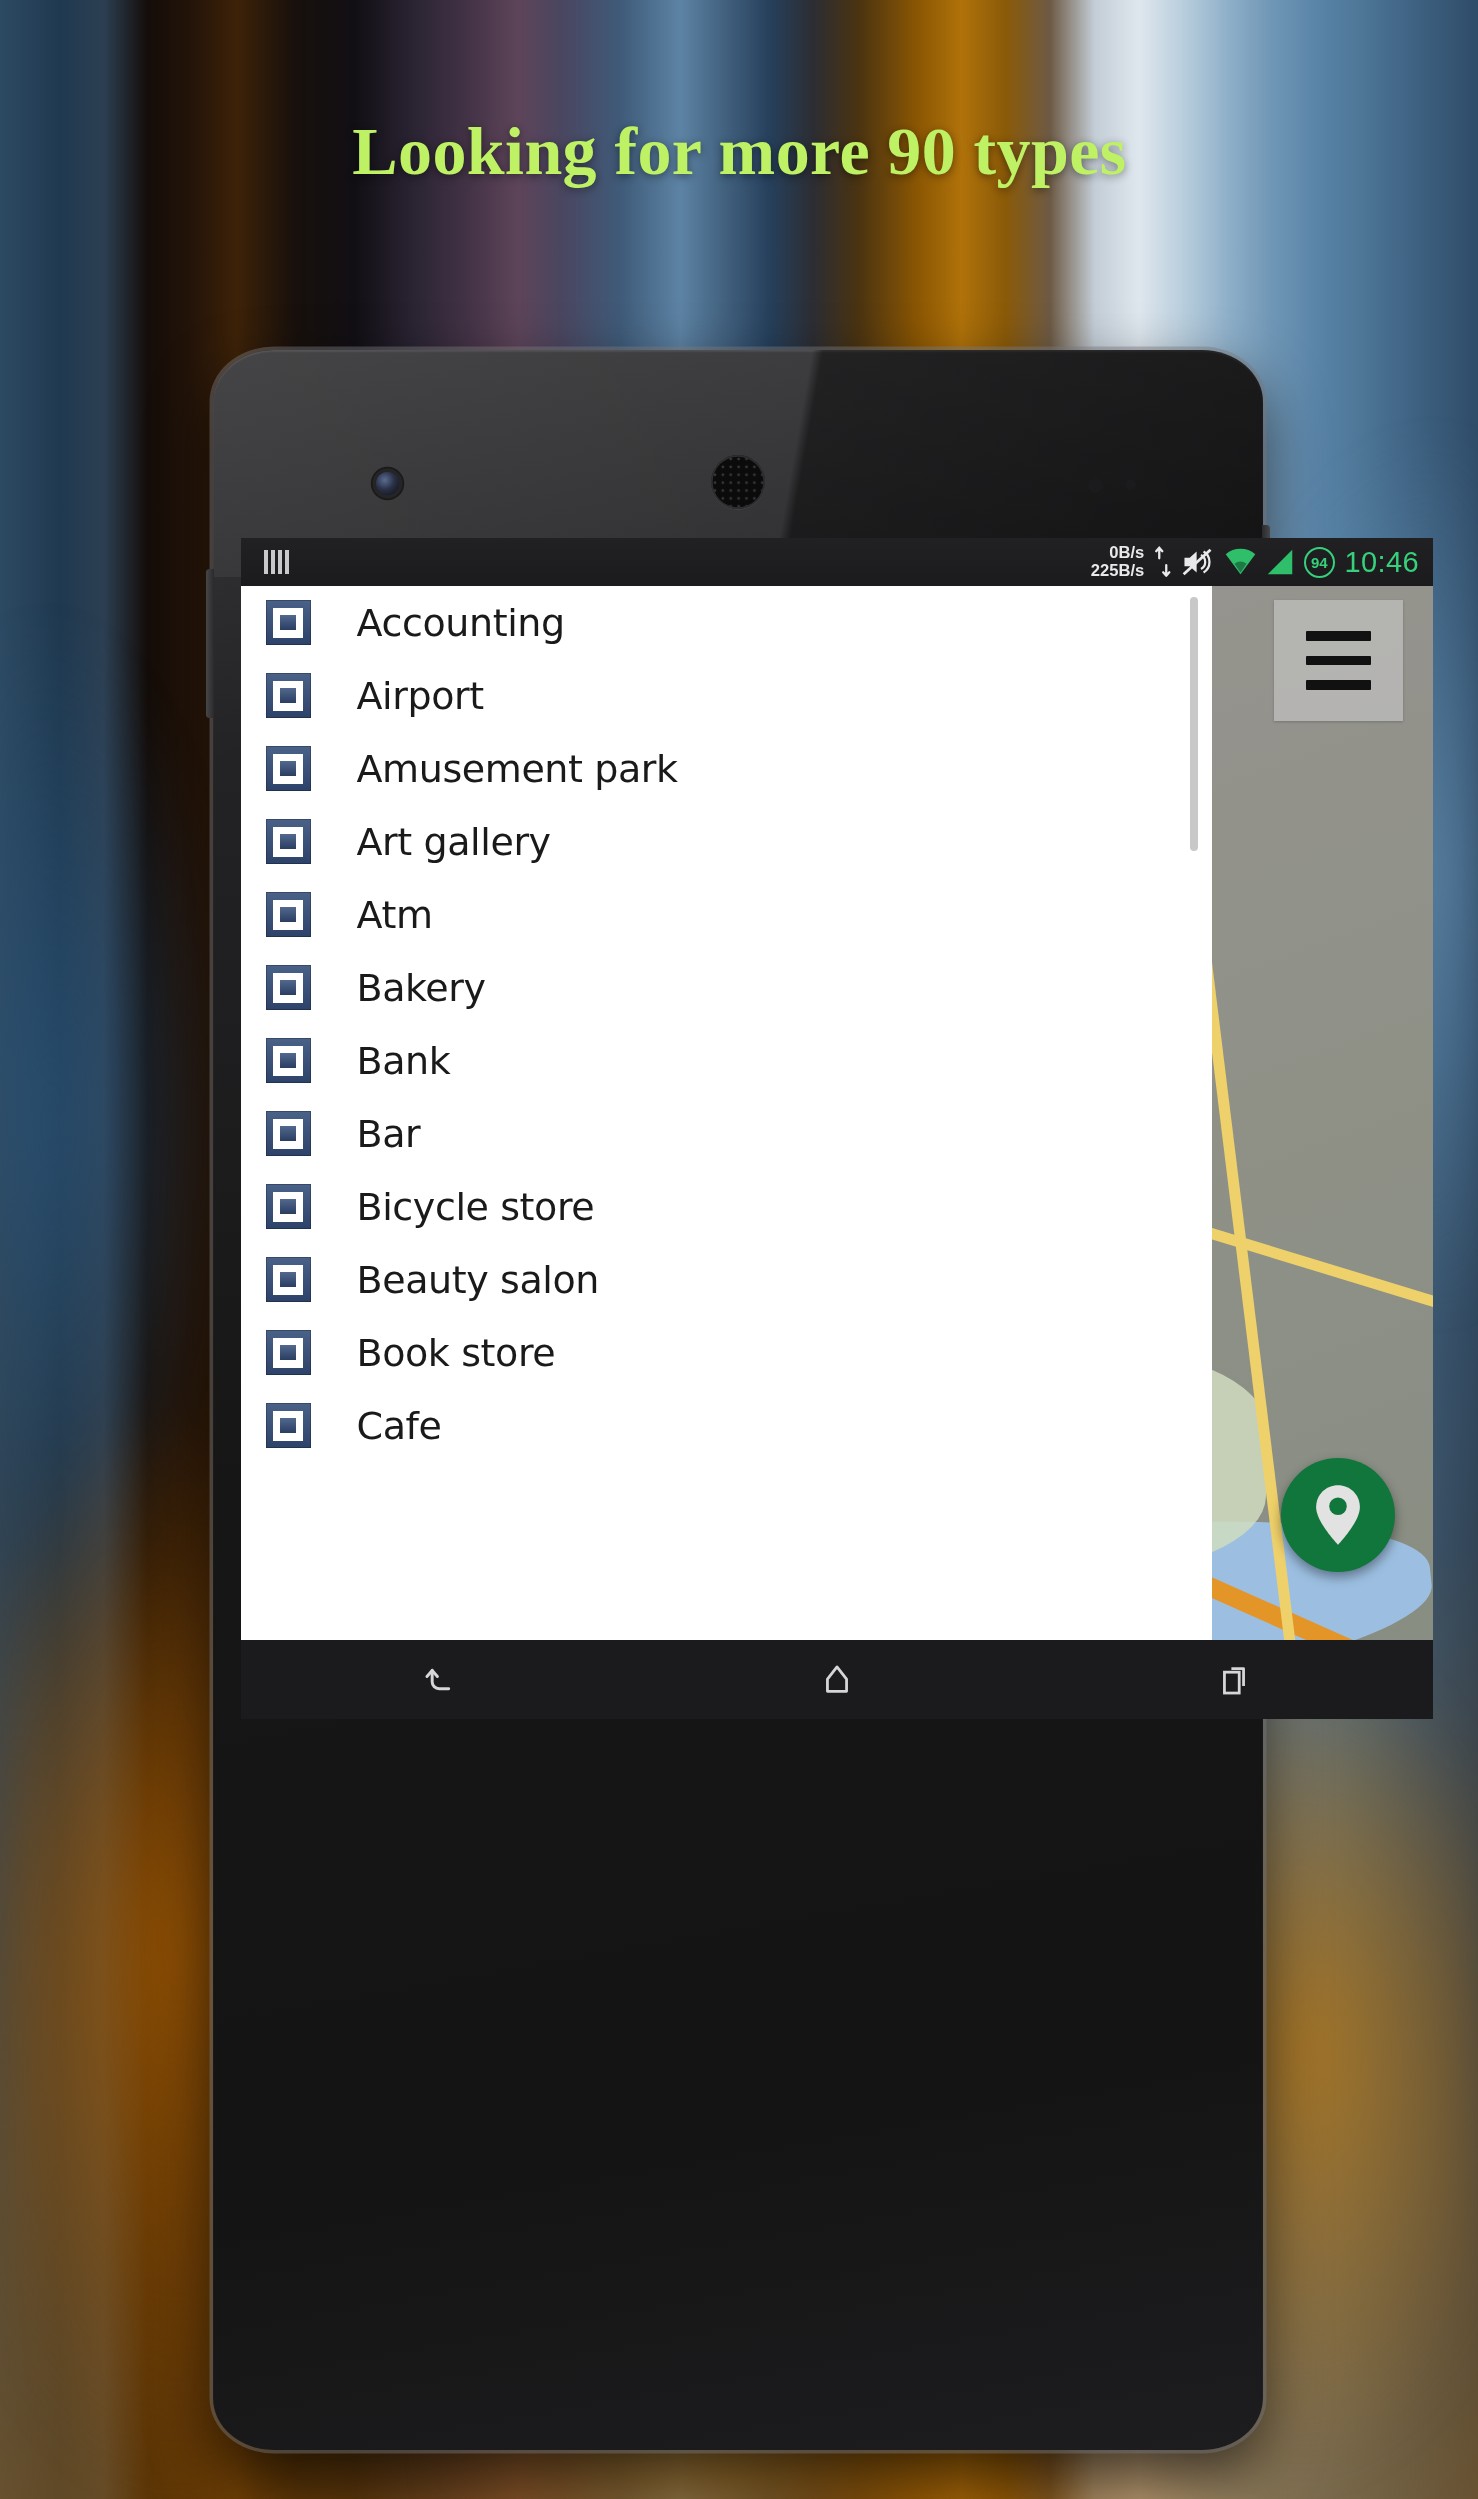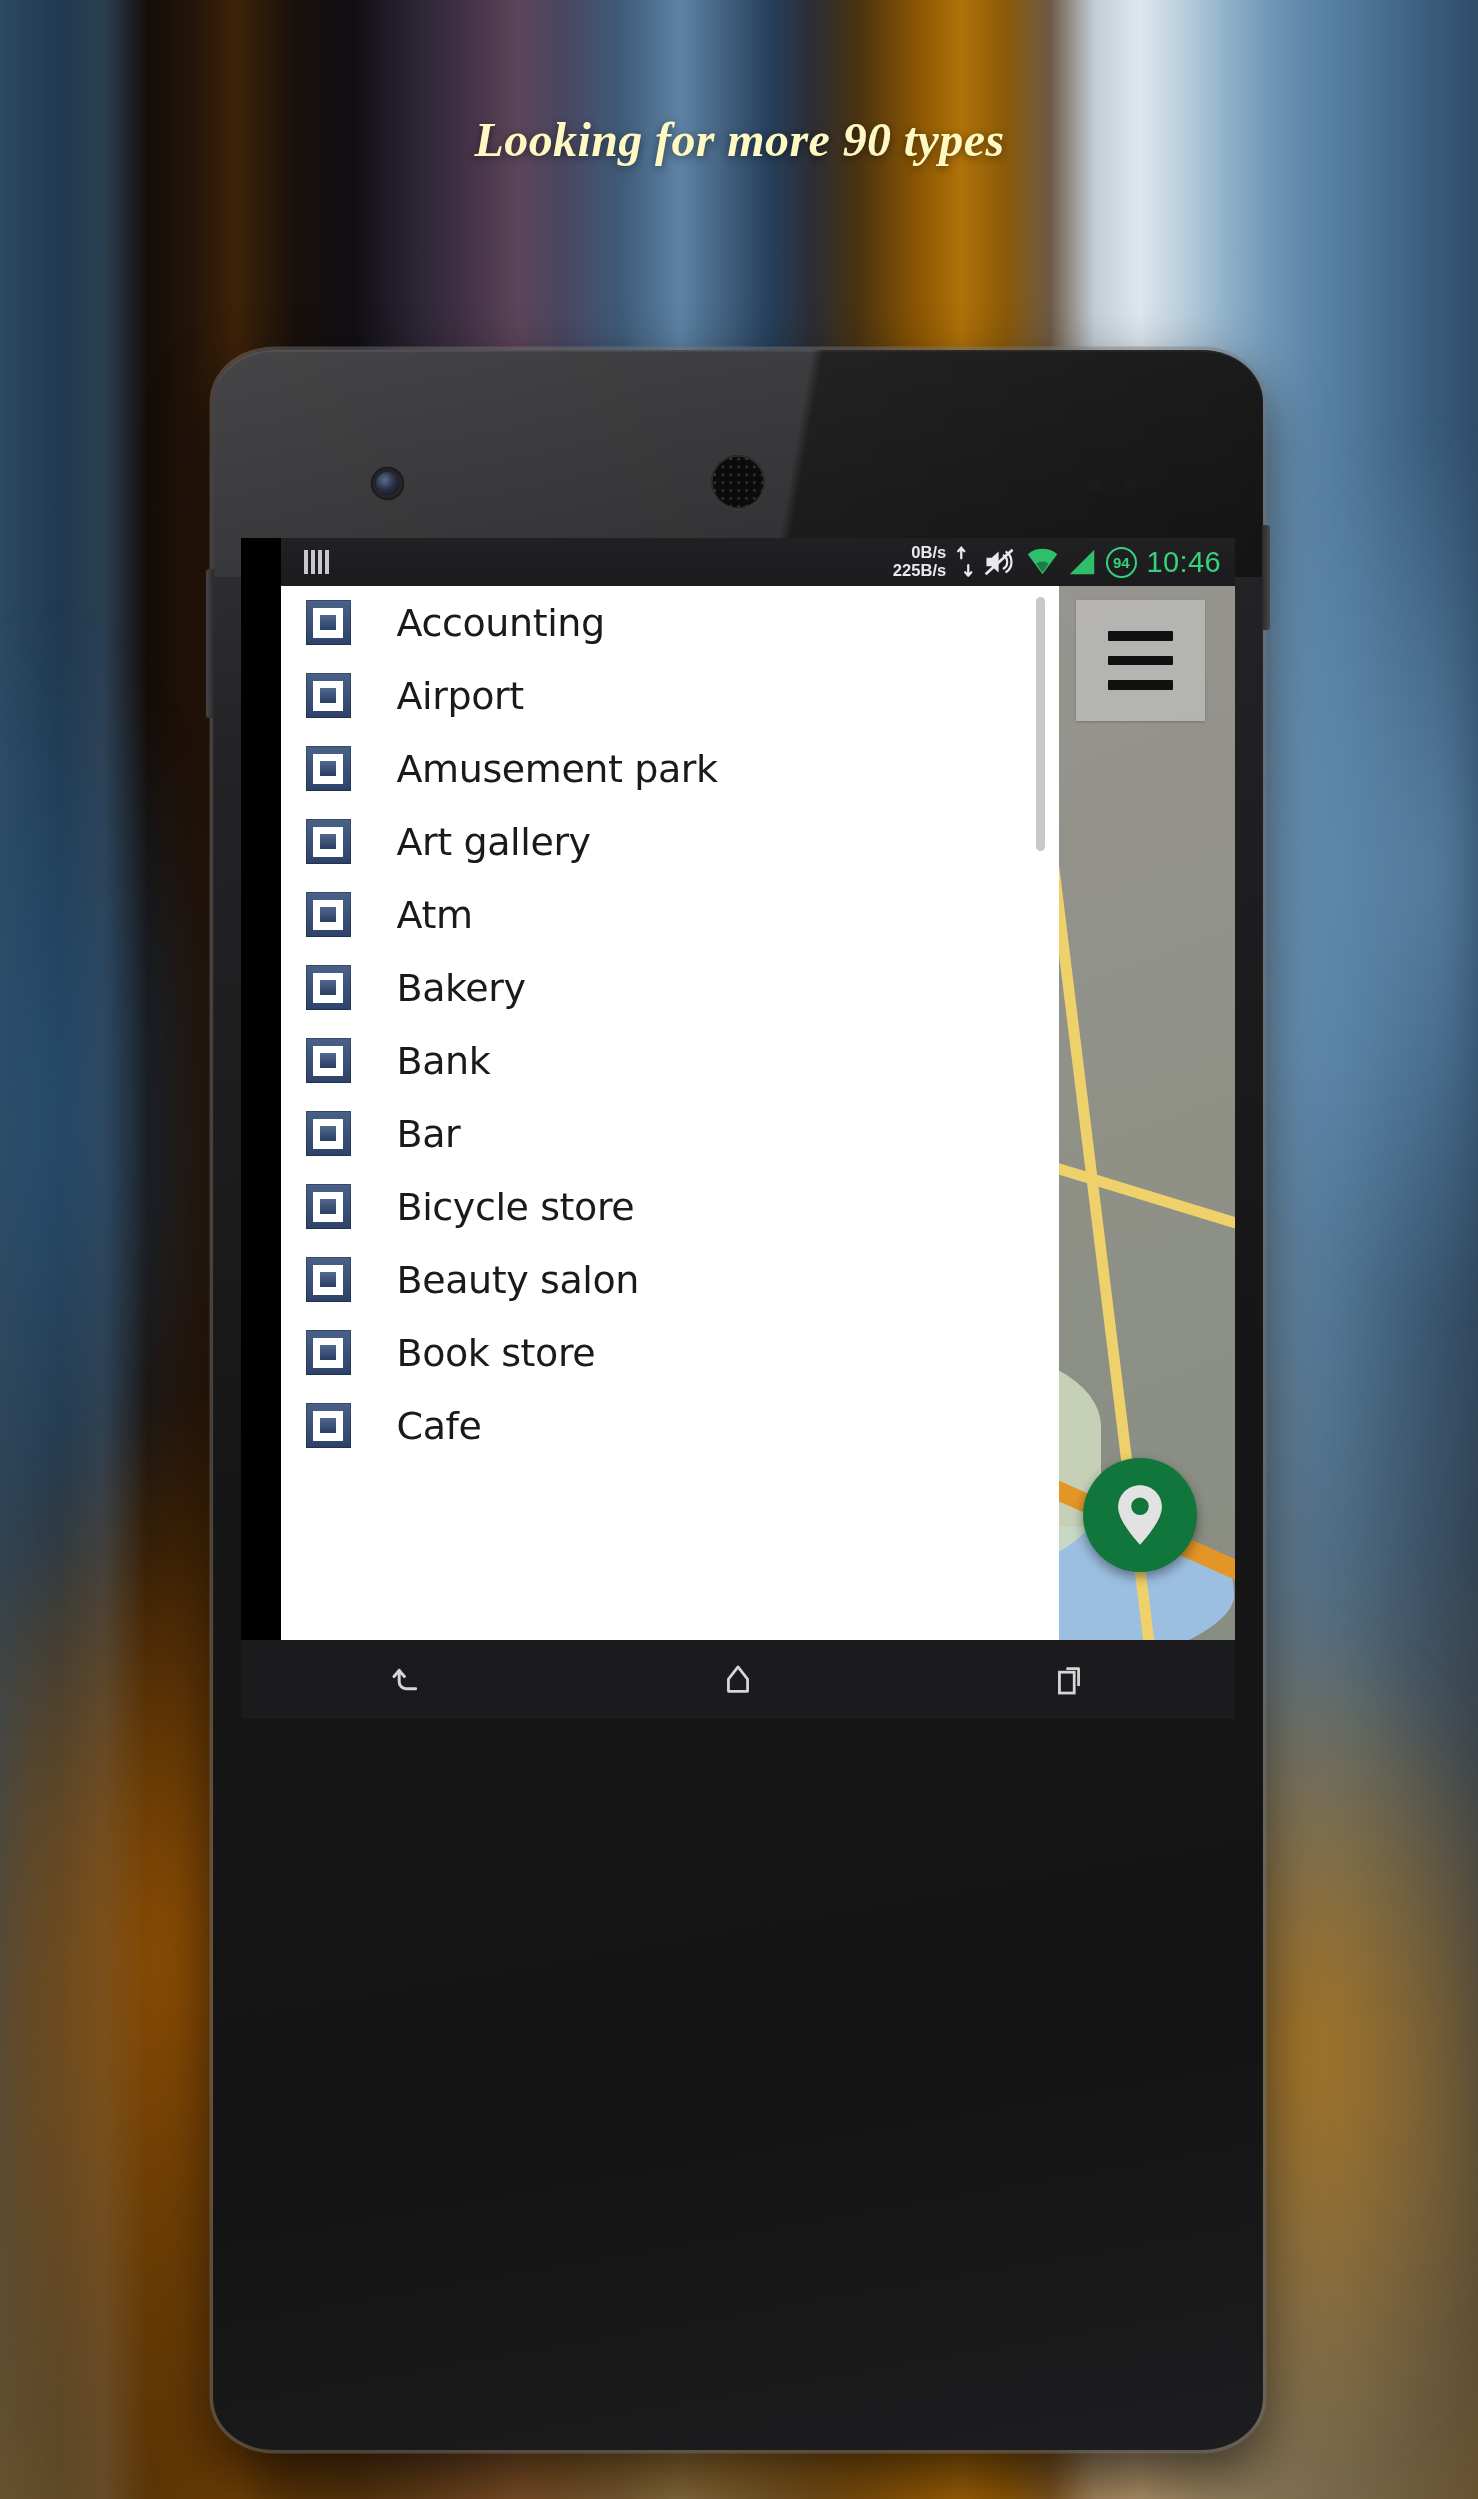--- a/index.html
+++ b/index.html
@@ -68,26 +68,25 @@
     filter:blur(23px);
   }
 
   
   #headline {
     position:absolute;
     left:0; right:0; top:112px;
     text-align:center;
     font-family:"Liberation Serif", serif;
     font-weight:bold;
-    font-size:48px;
+    font-size:68px;
     letter-spacing:0.4px;
-    color:#fef9c3;
+    color:#bef264;
     text-shadow:0 1.7px 8.7px rgba(0,0,0,0.45);
     z-index:10;
-    font-style:italic;
   }
 
   
   #phone {
     position:absolute;
     left:213px; top:350px;
     width:1050px; height:2100px;
     z-index:5;
   }
   .phone-body {
@@ -137,24 +136,23 @@
   .power-key {
     position:absolute; right:-7px; top:175px;
     width:7.9px; height:105px; border-radius:0 3.5px 3.5px 0;
     background:linear-gradient(to left,#47474a,#2a2a2c);
   }
 
   
   #screen {
     position:absolute;
     left:28px; top:188px;
-    width:994px; height:1181px;
+    width:1192px; height:1181px;
     overflow:hidden;
     background:#000;
-    padding-left:40px;
   }
 
   
   #statusbar {
     position:relative;
     height:48px;
     background:linear-gradient(to bottom,#212124,#1b1b1e);
     display:flex; align-items:center; justify-content:space-between;
     padding:0 14px 0 23px;
     color:#36d17a;

